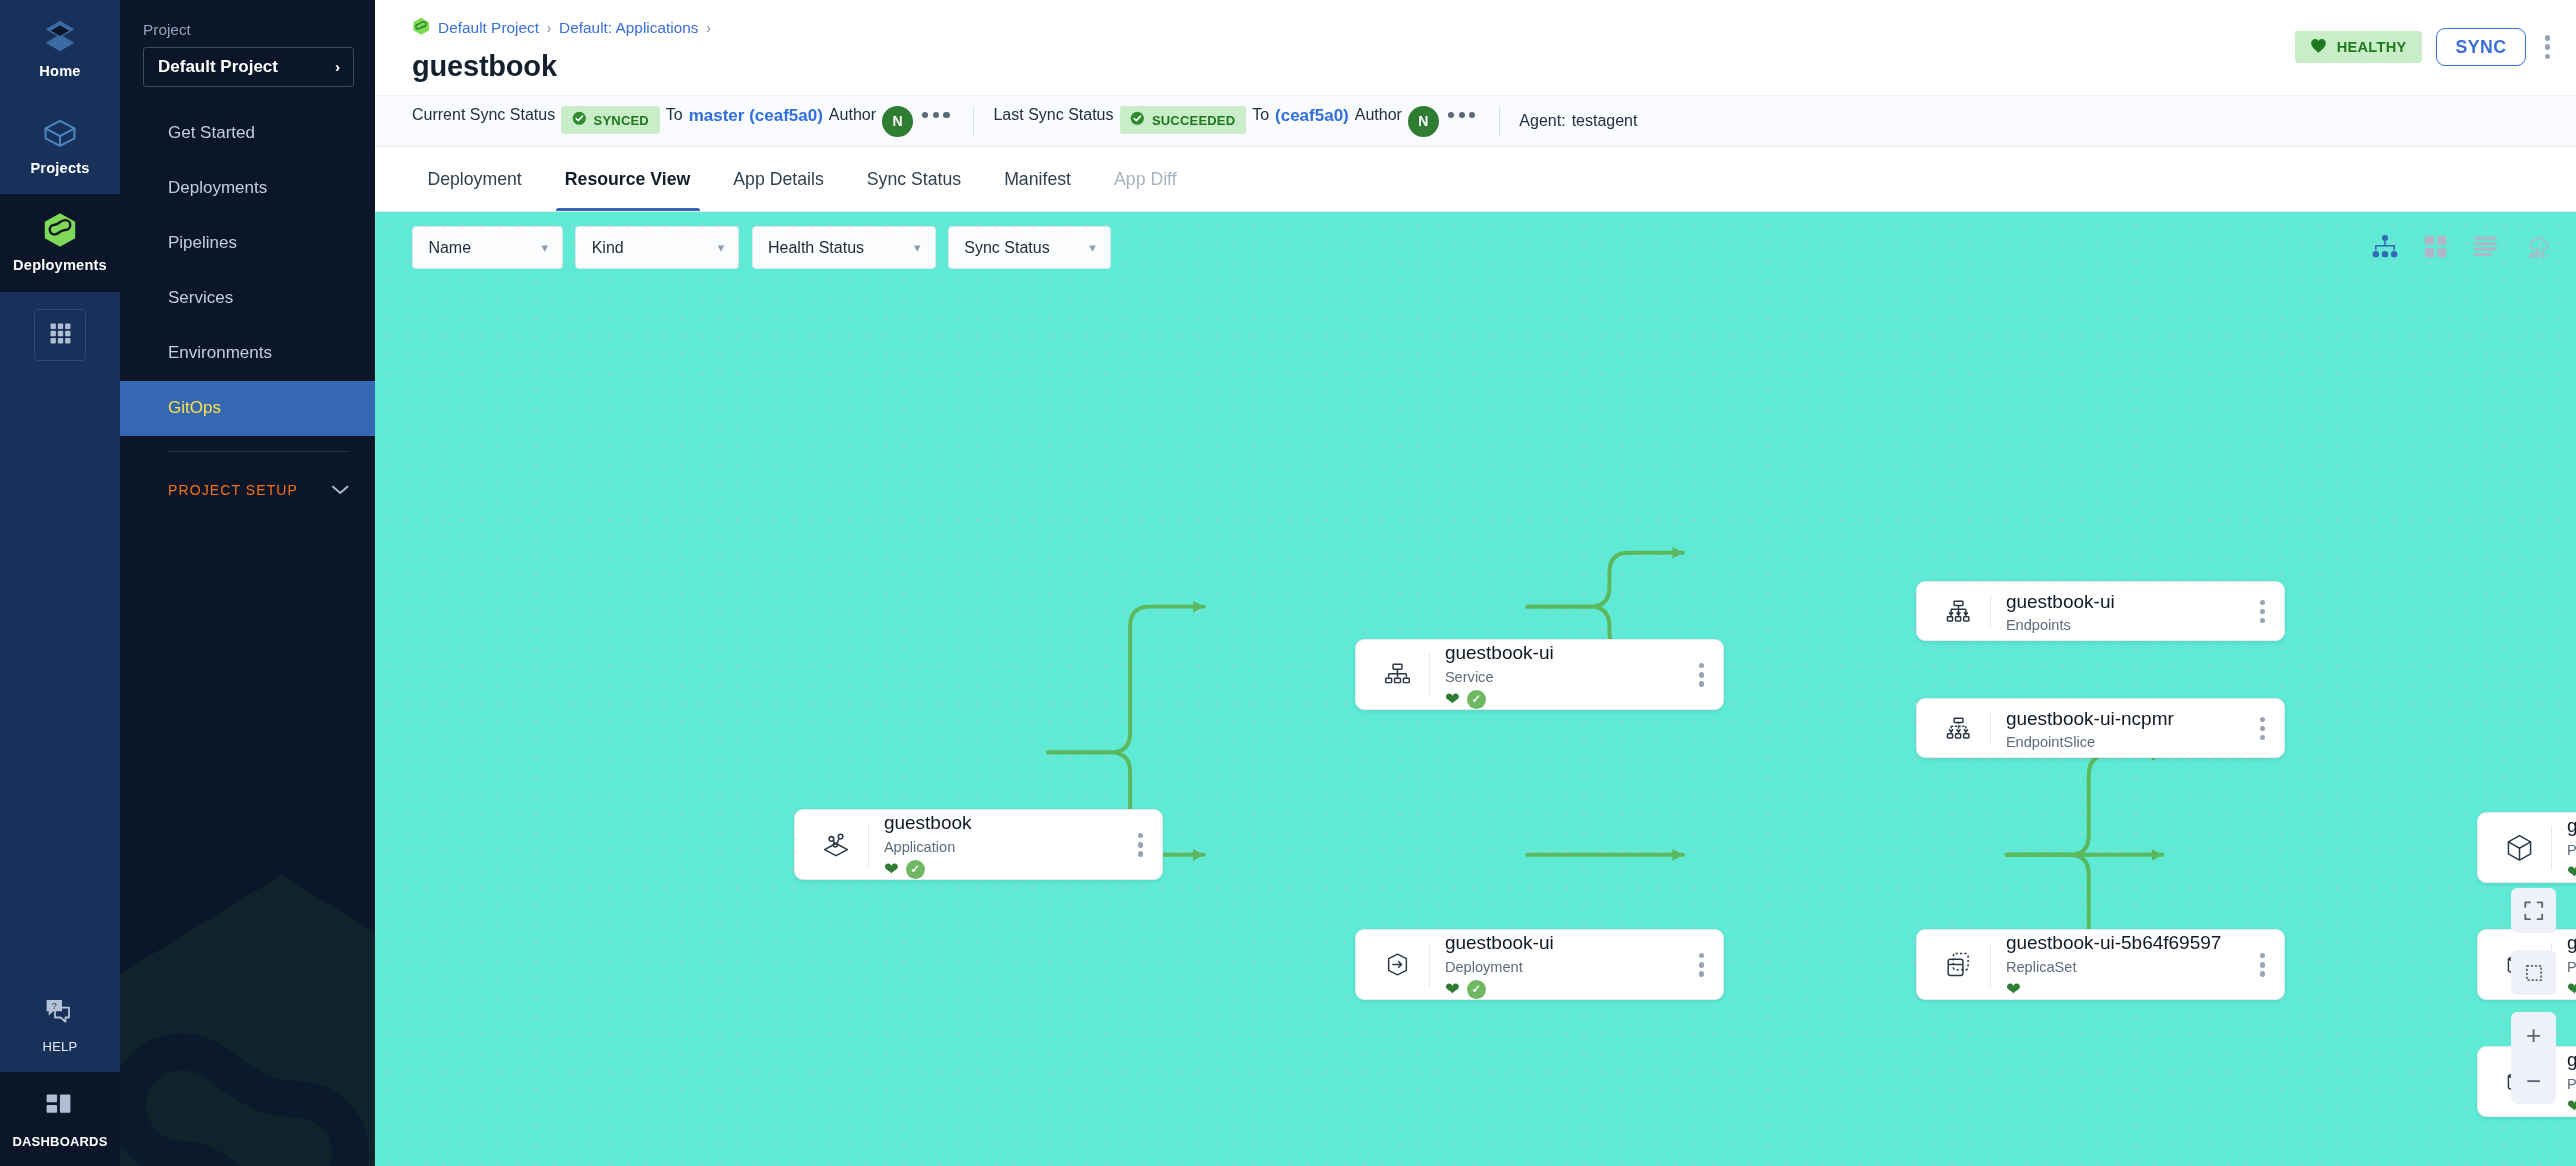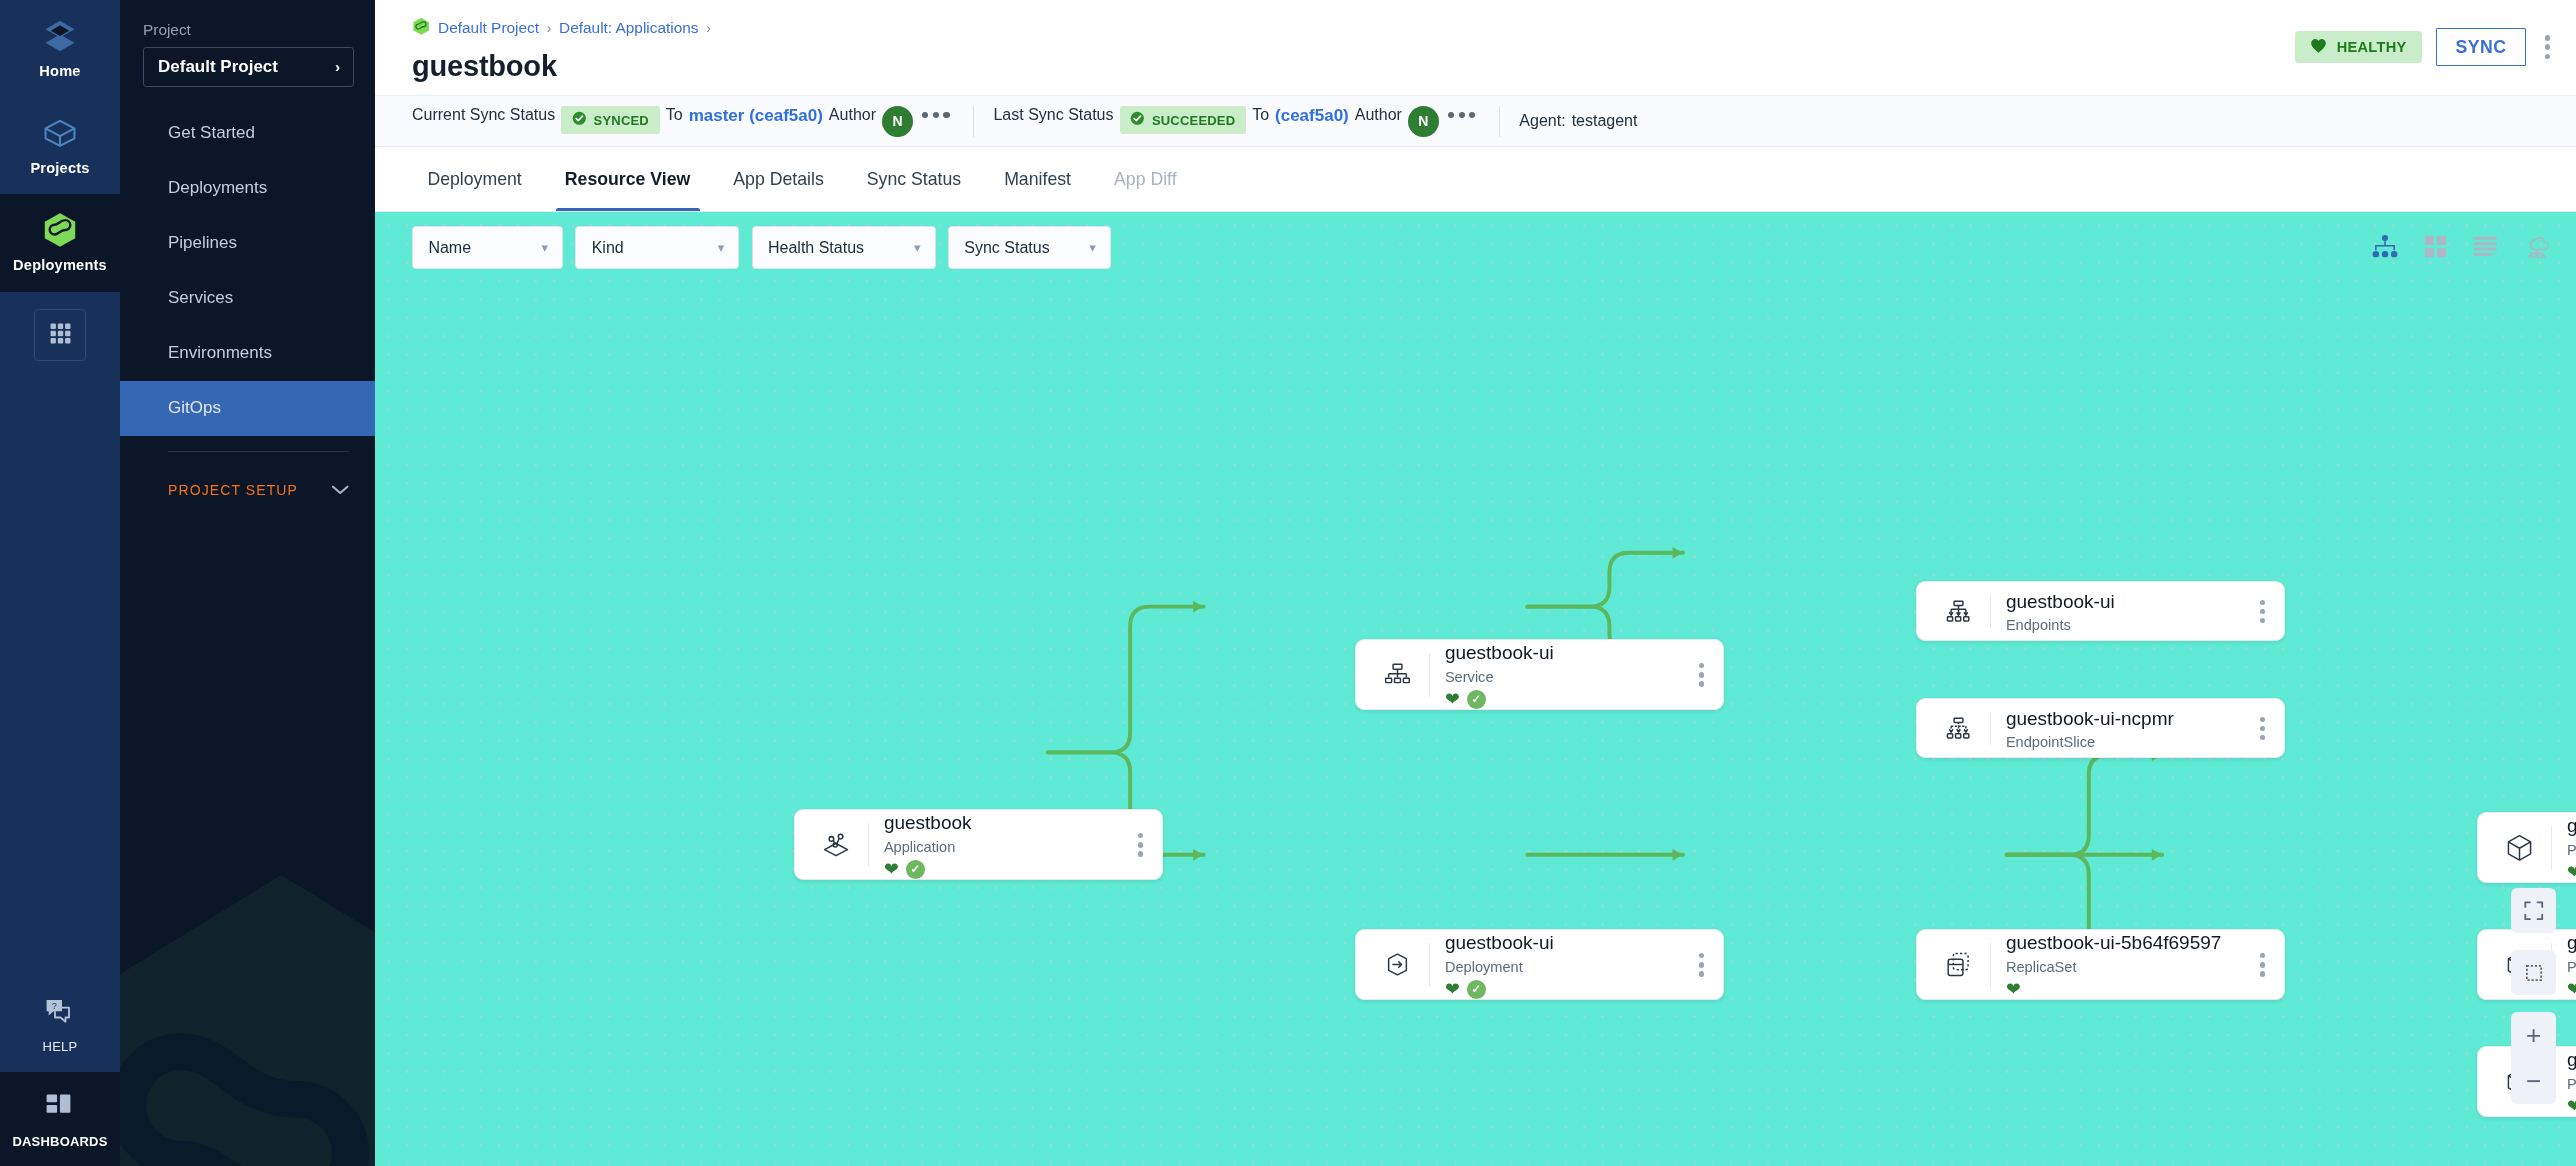--- a/index.html
+++ b/index.html
@@ -49,21 +49,21 @@
     margin: 0 21.5px 0 23px; height: 40px; border: 0.8px solid #3A4C66; border-radius: 3.1px;
     display: flex; align-items: center; justify-content: space-between;
     padding: 0 12.3px 0 14px; color: #fff; font-size: 17px; font-weight: 700; cursor: pointer;
   }
   .proj-select .chev { font-size: 15.4px; font-weight: 700; color: #ffffff; }
   .subnav-list { margin-top: 18.4px; }
   .subnav-item {
     height: 55px; display: flex; align-items: center; padding-left: 48px;
     color: #C3CEDE; font-size: 17px; cursor: pointer;
   }
-  .subnav-item.active { background: #3568B4; color: #e5e5e5; }
+  .subnav-item.active { background: #3568B4; color: #fde047; }
   .subnav-sep { height: 0.8px; background: #273446; margin: 15.4px 26px 0 48px; }
   .subnav-section {
     margin-top: 20px; padding-left: 48px; padding-right: 26px; height: 37px;
     display: flex; align-items: center; justify-content: space-between;
     color: #f97316; font-size: 14px; letter-spacing: 1.1px; cursor: pointer;
   }
 
   
   .main { flex: 1 1 auto; height: 1167px; display: flex; flex-direction: column;
           background: #ffffff; position: relative; min-width: 0; }
@@ -75,21 +75,21 @@
   .page-title { font-size: 29px; font-weight: 700; color: #15202E; margin-top: 10.8px; letter-spacing: -0.2px; }
 
   .hdr-actions { position: absolute; right: 21.5px; top: 28px; display: flex; align-items: center; gap: 14px; }
   .pill-healthy {
     background: #C8EDC8; color: #1E7A1E; font-weight: 700; font-size: 14.6px;
     border-radius: 3.8px; padding: 7px 15.4px; display: flex; align-items: center; gap: 9.2px;
     letter-spacing: 0.3px;
   }
   .btn-sync {
     border: 0.8px solid #3A6FD8; color: #3A6FD8; background: #fff; font-size: 17.7px;
-    font-weight: 600; border-radius: 1px; padding: 7.7px 18.4px; cursor: pointer; letter-spacing: 0.5px;
+    font-weight: 600; border-radius: 9px; padding: 7.7px 18.4px; cursor: pointer; letter-spacing: 0.5px;
   }
   .kebab-v { display: flex; flex-direction: column; gap: 3.8px; padding: 4.6px; cursor: pointer; }
   .kebab-v i { width: 5.4px; height: 5.4px; border-radius: 50%; background: #9AA4B4; display: block; }
 
   
   .statusbar {
     margin-top: 12.3px; height: 52px; background: #F9FBFE; border-top: 0.8px solid #EDF1F7;
     border-bottom: 0.8px solid #E7ECF3; display: flex; align-items: center;
     padding-left: 37px; gap: 0; font-size: 16px; color: #22303F;
   }

